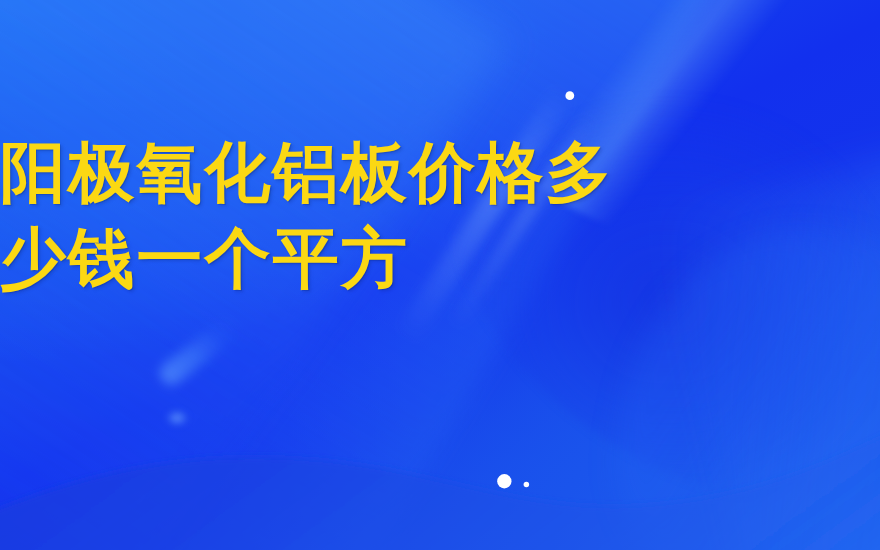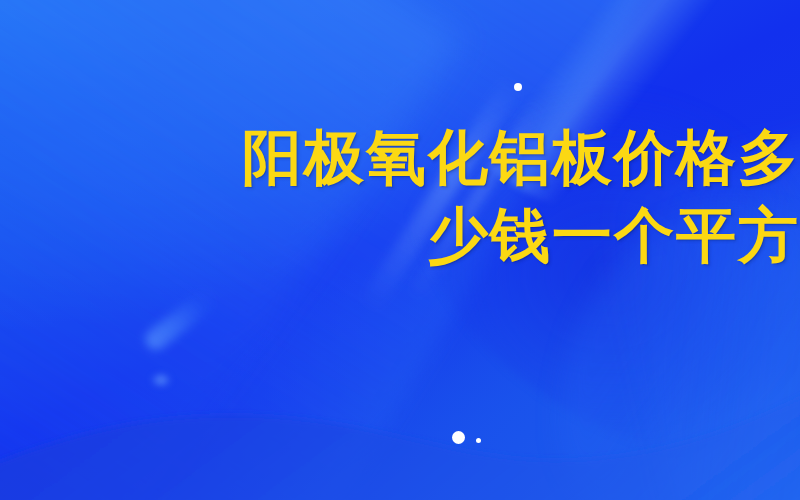--- a/index.html
+++ b/index.html
@@ -173,21 +173,21 @@
   .dot-top   { left: 514px; top: 83px;  width: 8px;  height: 8px; }
   .dot-big   { left: 452px; top: 431px; width: 13px; height: 13px; }
   .dot-small { left: 476px; top: 438px; width: 5px;  height: 5px; }
 
   
   .headline {
     position: absolute;
     left: 0;
     right: 0;
     top: 118px;
-    text-align: right;
+    text-align: left;
     z-index: 5;
   }
   .headline-line {
     display: block;
     color: #FBD813;
     font-family: "DejaVu Sans", "Liberation Sans", sans-serif;
     font-weight: 700;
     font-size: 60px;
     line-height: 78px;
     letter-spacing: 2px;
@@ -232,16 +232,16 @@
 
   <div class="comet"></div>
   <div class="comet-core"></div>
 
   <div class="dot dot-top"></div>
   <div class="dot dot-big"></div>
   <div class="dot dot-small"></div>
 
   <div class="headline">
     <span class="headline-line" style="color: rgb(251, 216, 19);">阳极氧化铝板价格多</span>
-    <span class="headline-line" style="color: rgb(251, 216, 19); margin-left: 33px;">少钱一个平方</span>
+    <span class="headline-line" style="color: rgb(251, 216, 19);">少钱一个平方</span>
   </div>
 
 </div>
 
 </body></html>

